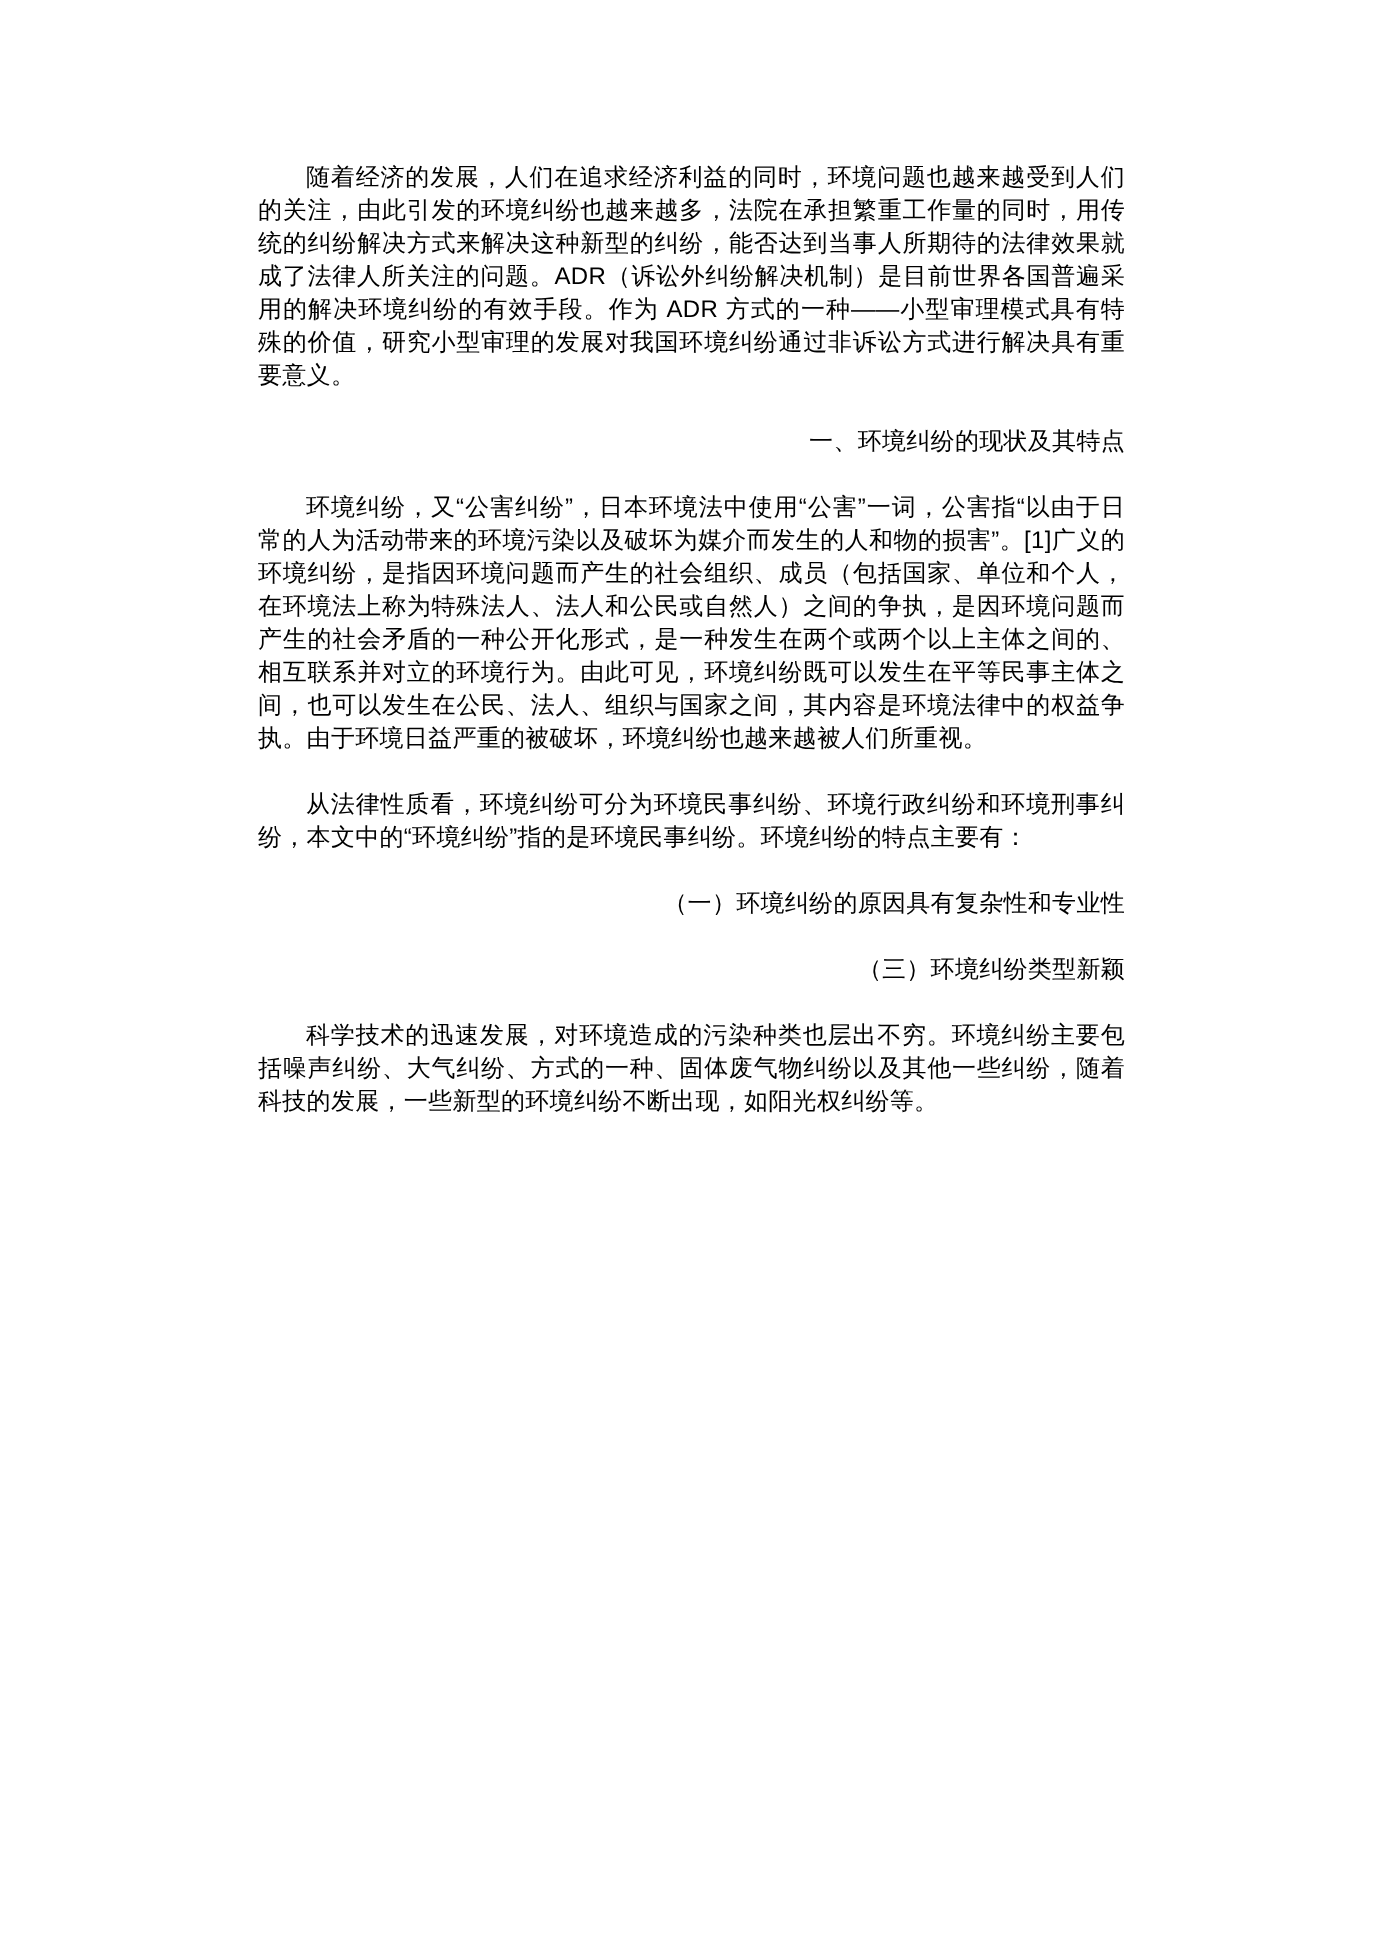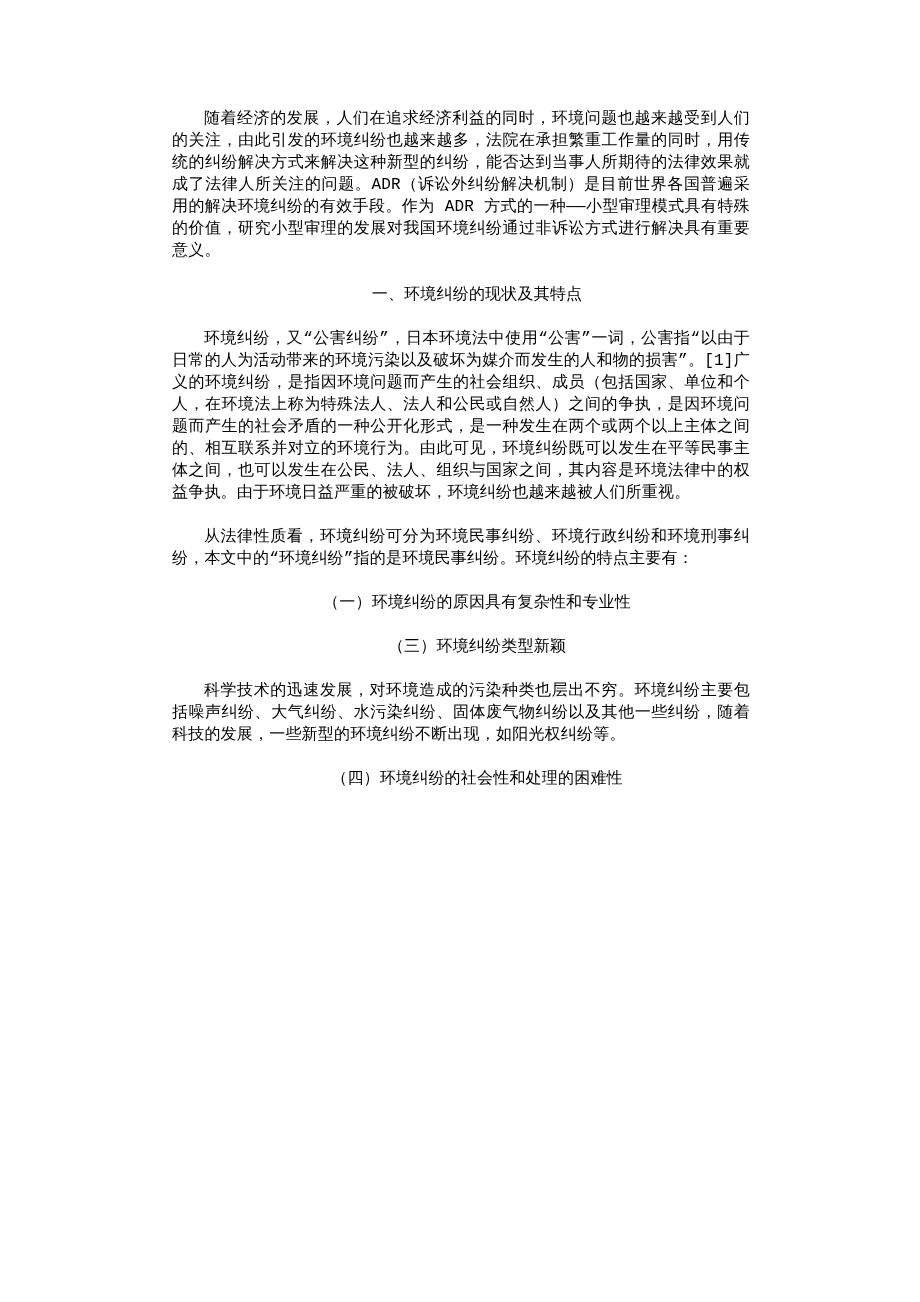--- a/index.html
+++ b/index.html
@@ -14,42 +14,41 @@
     background: #ffffff;
     overflow: hidden;
     box-sizing: border-box;
   }
   .content {
     position: absolute;
     top: 108px;
     left: 172px;
     width: 578px;
     color: #000000;
-    font-family: Liberation Mono, monospace;
+    font-family: Liberation Sans, sans-serif;
     font-size: 16px;
     line-height: 22px;
   }
   .block {
     margin: 0 0 22px 0;
     text-indent: 2em;
     text-align: justify;
     letter-spacing: 0.2px;
     word-break: break-all;
   }
   .heading {
-    text-align: center;
+    text-align: right;
   }
 </style>
 </head>
 <body>
 
 <div class="page">
   <div class="content">
     <p class="block">随着经济的发展，人们在追求经济利益的同时，环境问题也越来越受到人们的关注，由此引发的环境纠纷也越来越多，法院在承担繁重工作量的同时，用传统的纠纷解决方式来解决这种新型的纠纷，能否达到当事人所期待的法律效果就成了法律人所关注的问题。ADR（诉讼外纠纷解决机制）是目前世界各国普遍采用的解决环境纠纷的有效手段。作为 ADR 方式的一种——小型审理模式具有特殊的价值，研究小型审理的发展对我国环境纠纷通过非诉讼方式进行解决具有重要意义。</p>
     <p class="block heading">一、环境纠纷的现状及其特点</p>
     <p class="block">环境纠纷，又“公害纠纷”，日本环境法中使用“公害”一词，公害指“以由于日常的人为活动带来的环境污染以及破坏为媒介而发生的人和物的损害”。[1]广义的环境纠纷，是指因环境问题而产生的社会组织、成员（包括国家、单位和个人，在环境法上称为特殊法人、法人和公民或自然人）之间的争执，是因环境问题而产生的社会矛盾的一种公开化形式，是一种发生在两个或两个以上主体之间的、相互联系并对立的环境行为。由此可见，环境纠纷既可以发生在平等民事主体之间，也可以发生在公民、法人、组织与国家之间，其内容是环境法律中的权益争执。由于环境日益严重的被破坏，环境纠纷也越来越被人们所重视。</p>
     <p class="block">从法律性质看，环境纠纷可分为环境民事纠纷、环境行政纠纷和环境刑事纠纷，本文中的“环境纠纷”指的是环境民事纠纷。环境纠纷的特点主要有：</p>
     <p class="block heading">（一）环境纠纷的原因具有复杂性和专业性</p>
     <p class="block heading">（三）环境纠纷类型新颖</p>
-    <p class="block">科学技术的迅速发展，对环境造成的污染种类也层出不穷。环境纠纷主要包括噪声纠纷、大气纠纷、水污染纠纷、固体废气物纠纷以及其他一些纠纷，随着科技的发展，一些新型的环境纠纷不断出现，如阳光权纠纷等。</p>
-    <p class="block heading">（四）环境纠纷的社会性和处理的困难性</p>
+    <p class="block">科学技术的迅速发展，对环境造成的污染种类也层出不穷。环境纠纷主要包括噪声纠纷、大气纠纷、方式的一种、固体废气物纠纷以及其他一些纠纷，随着科技的发展，一些新型的环境纠纷不断出现，如阳光权纠纷等。</p>
   </div>
 </div>
 
 </body></html>

